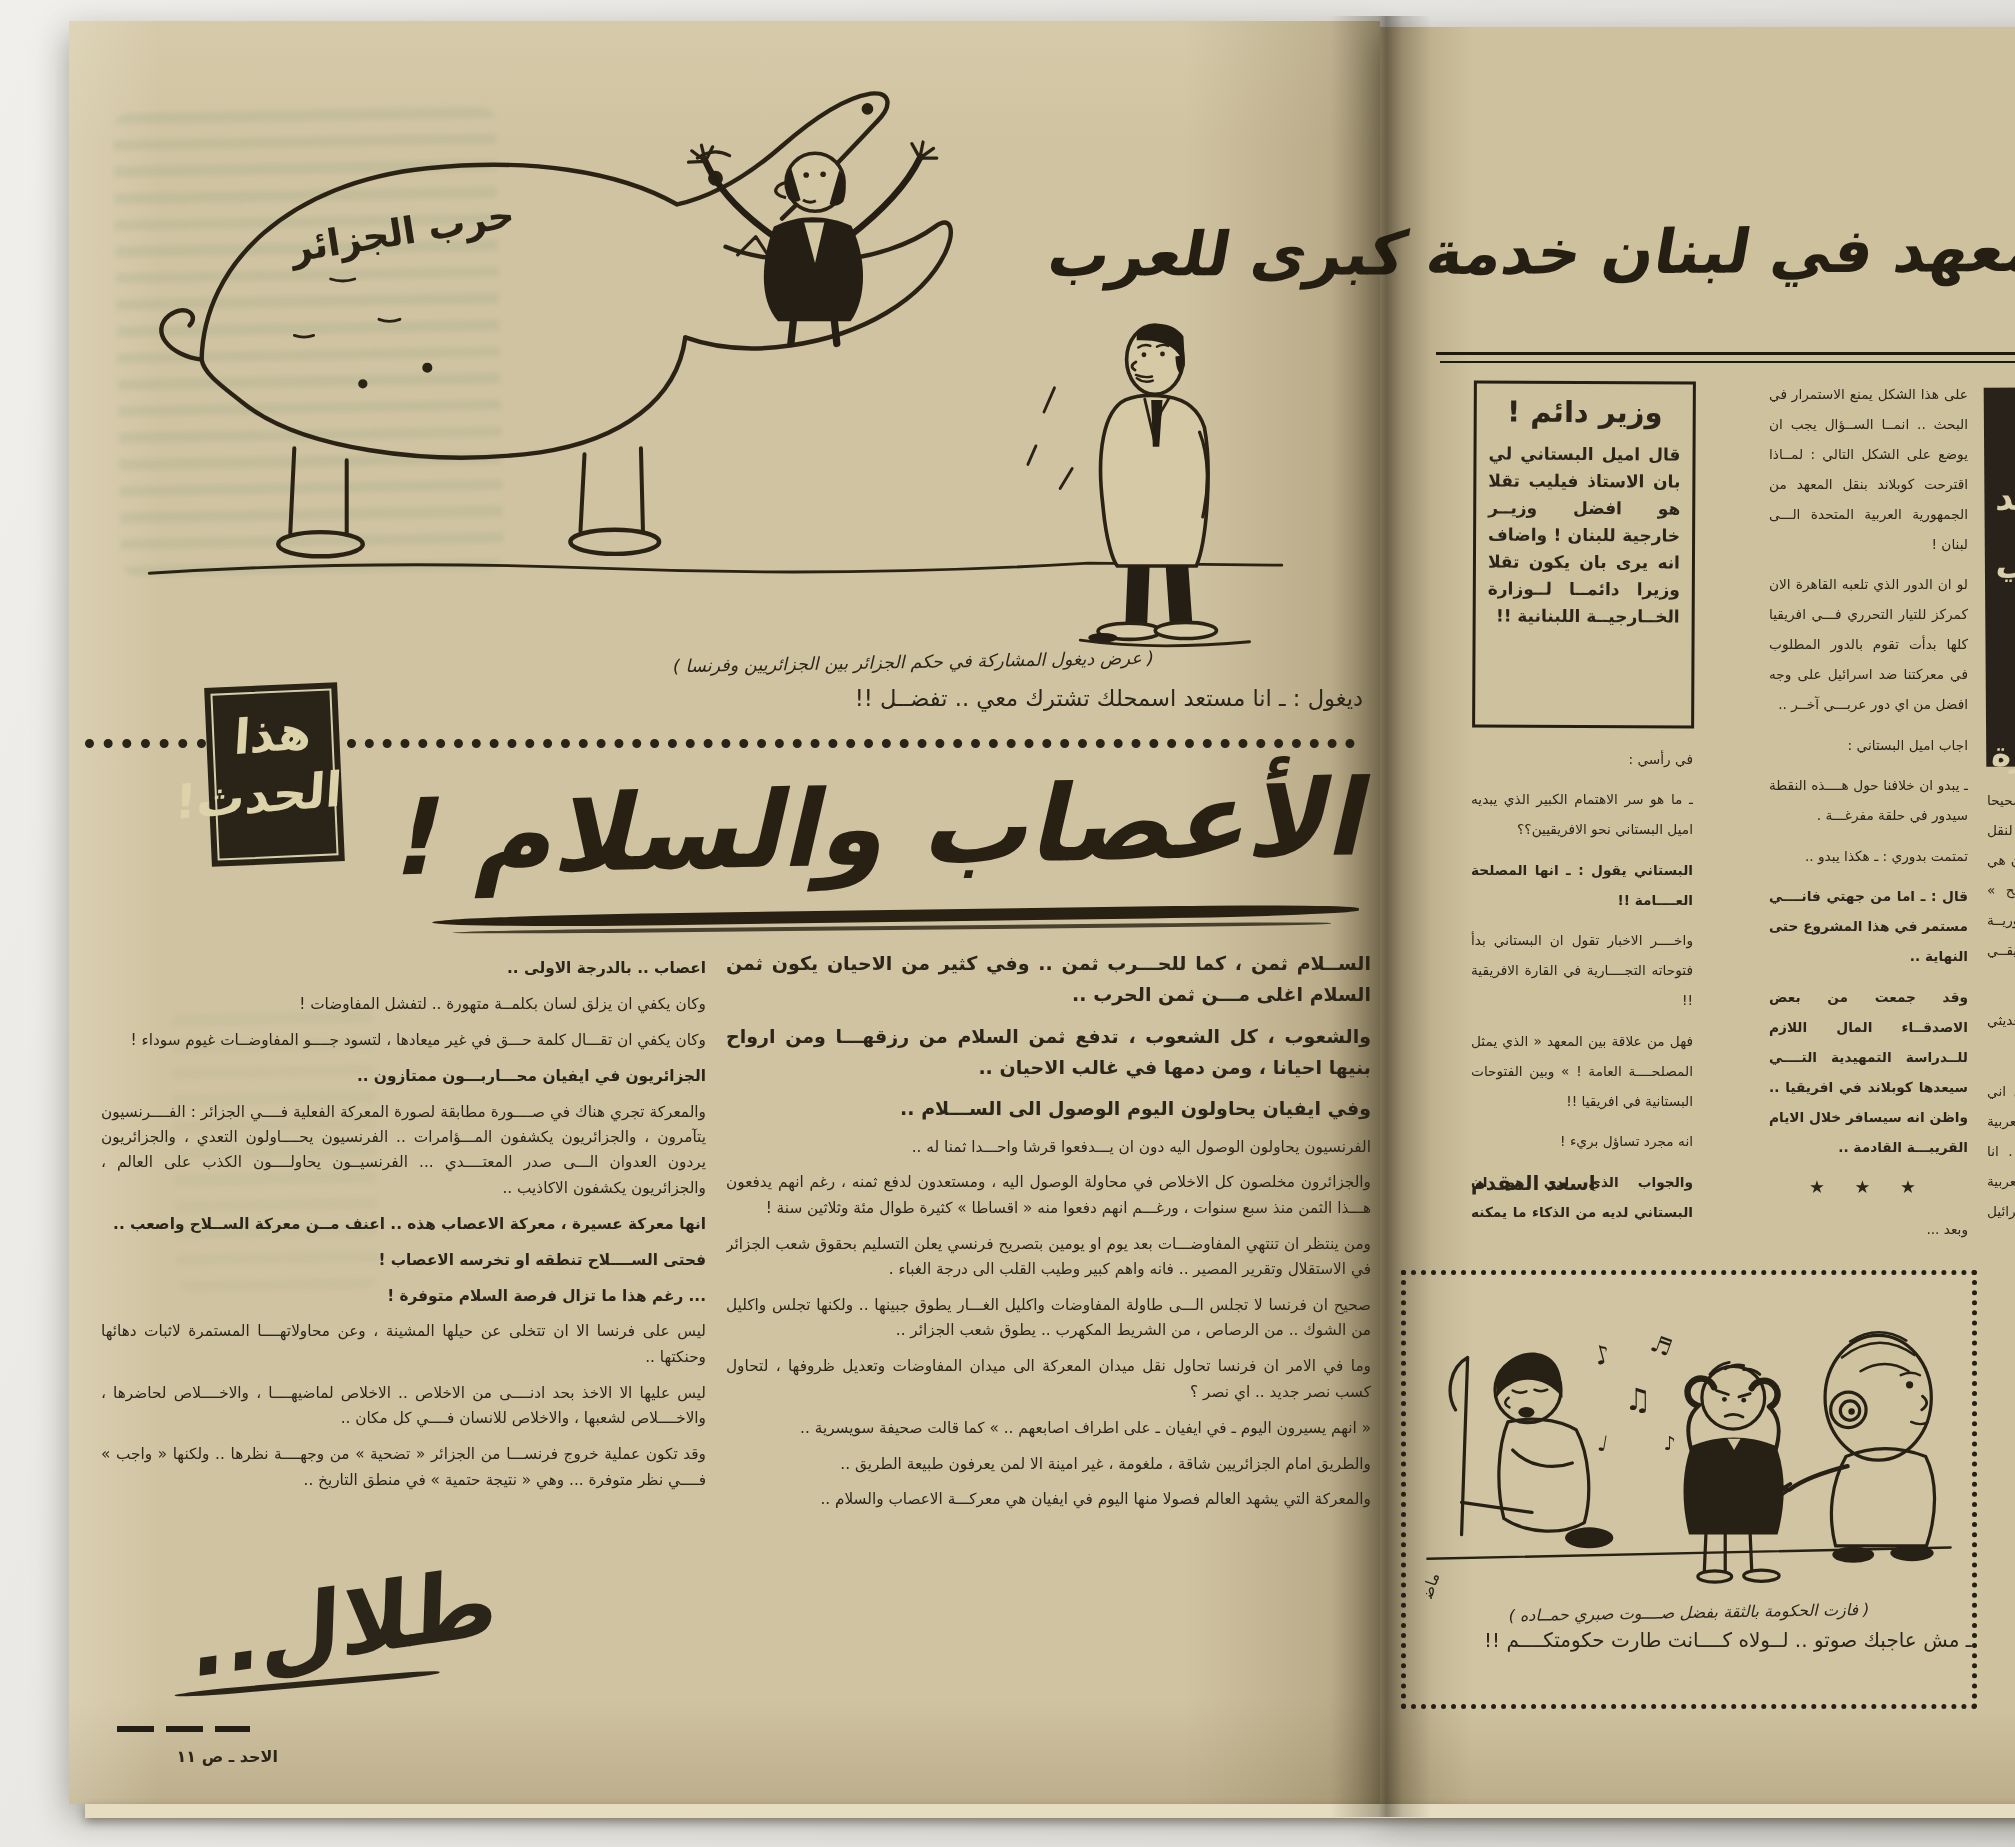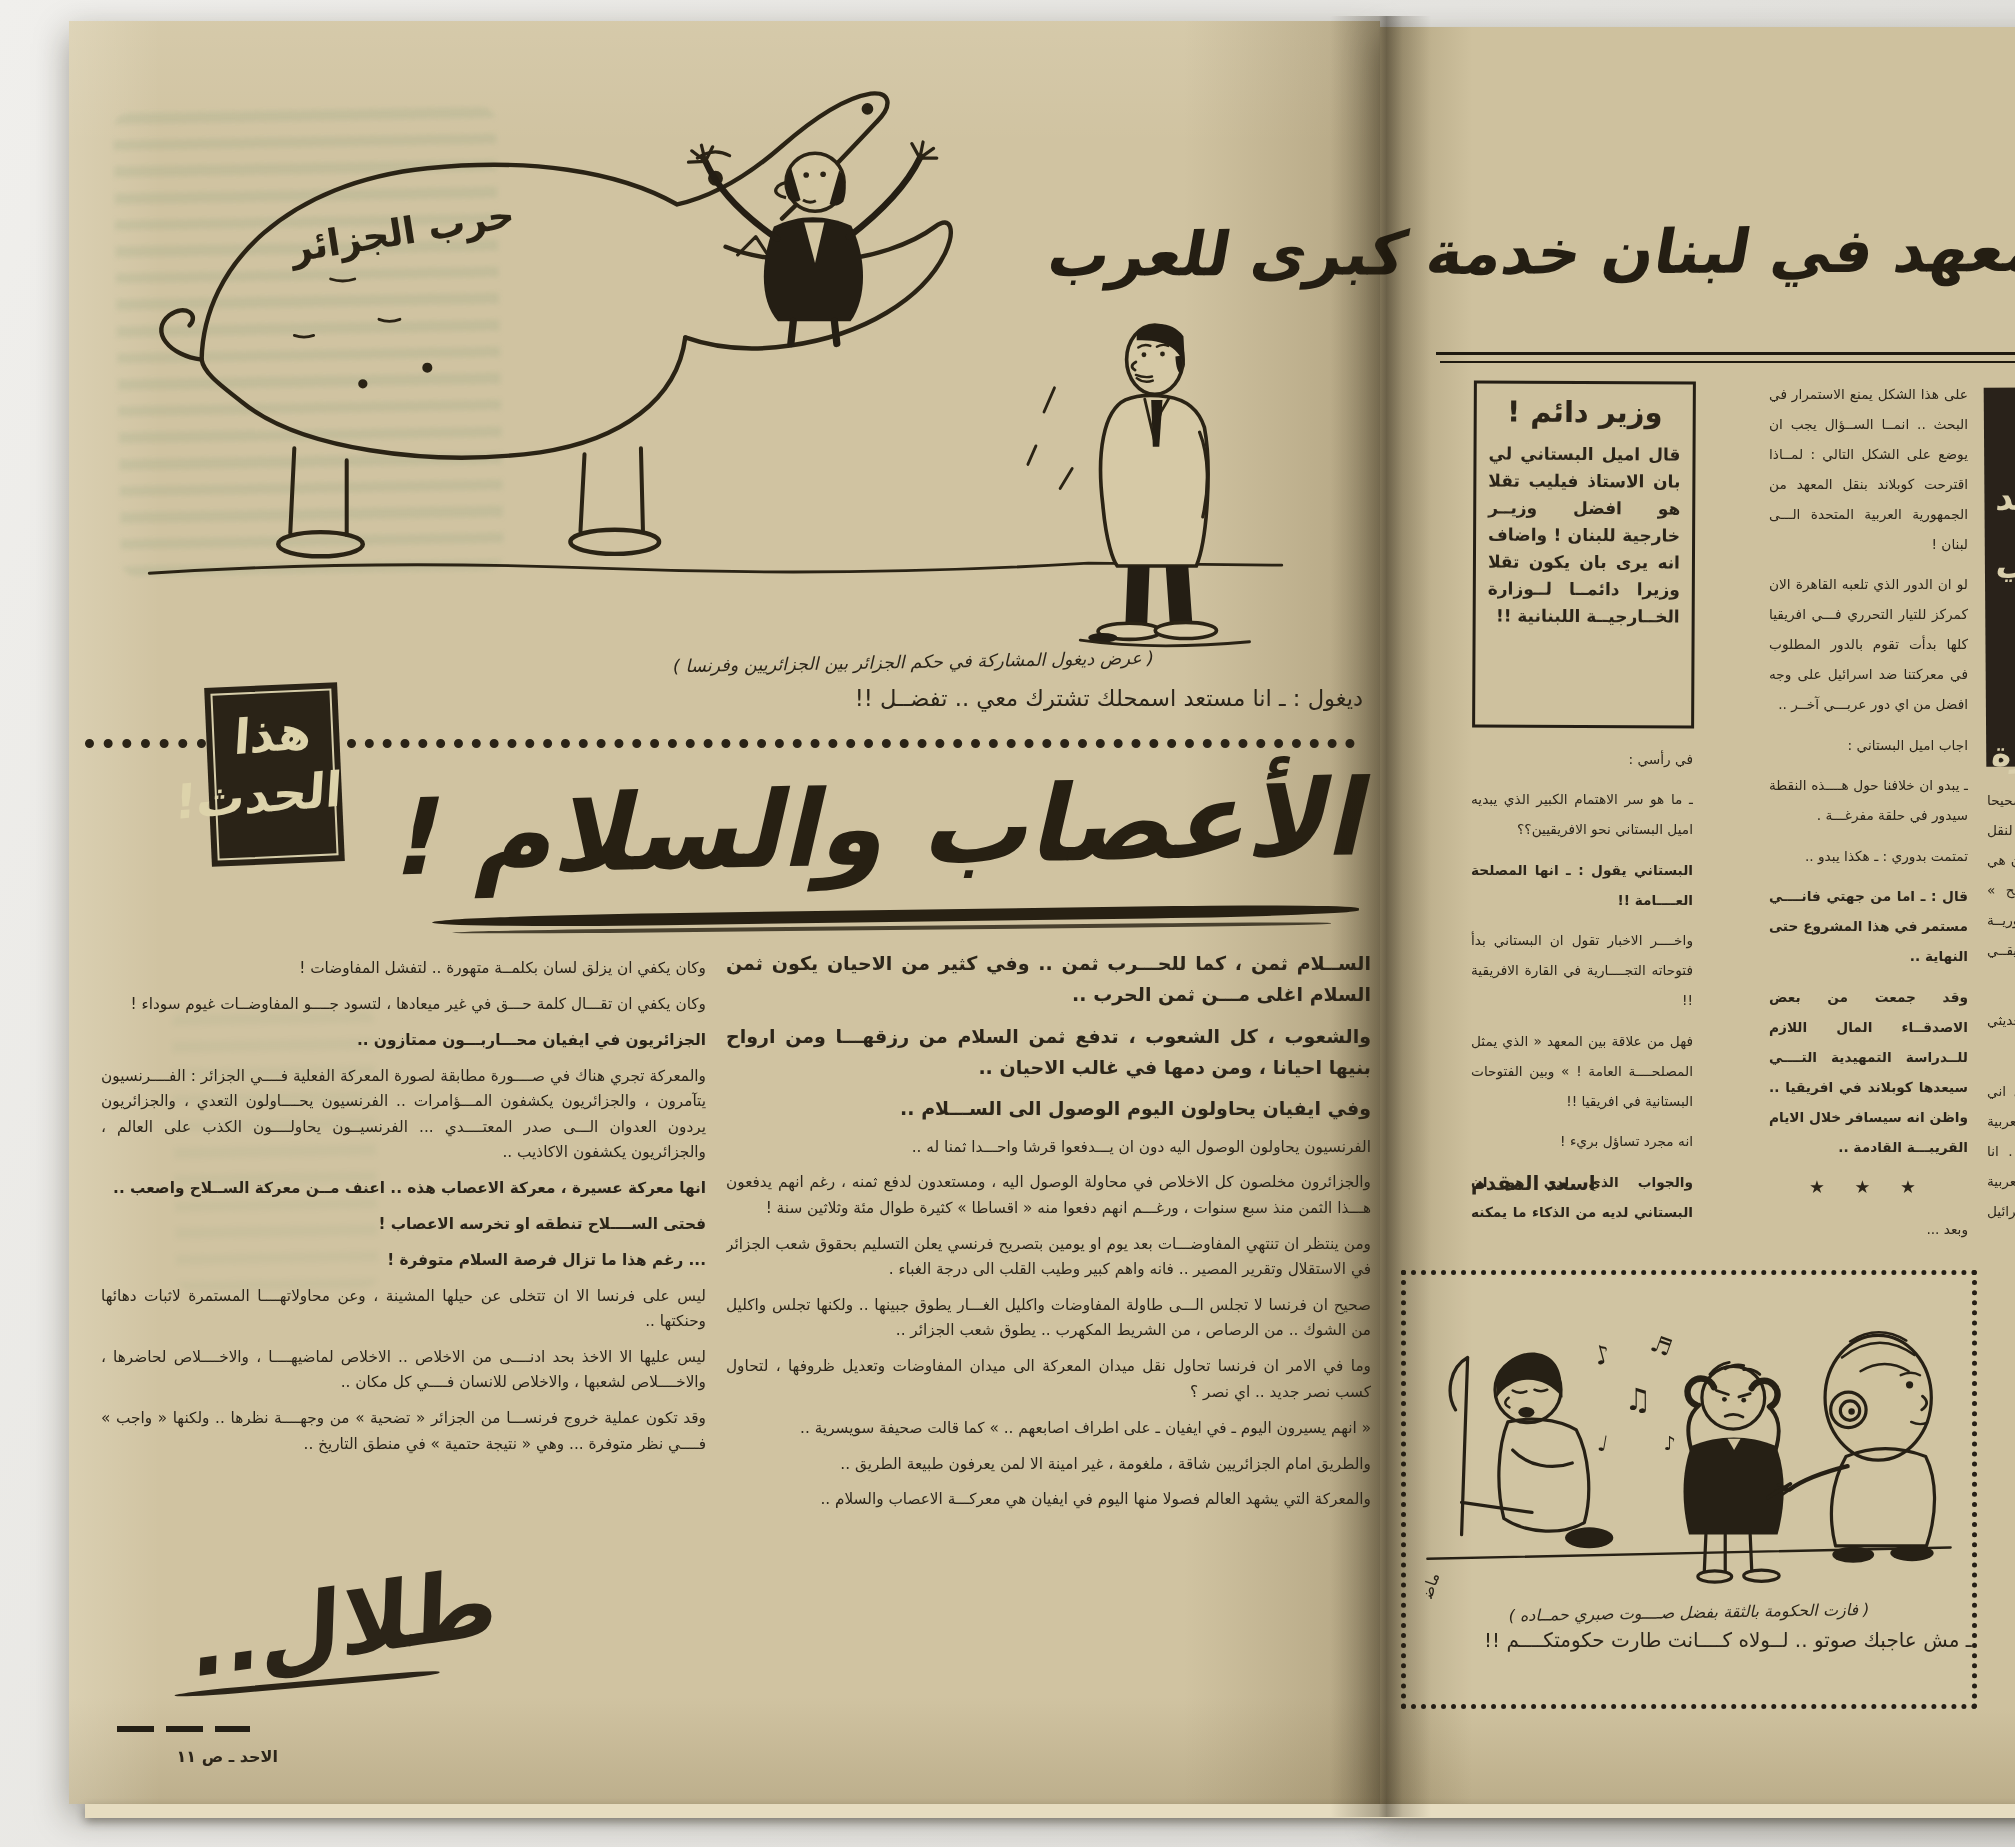--- a/index.html
+++ b/index.html
@@ -158,20 +158,21 @@
       <p>الفرنسيون يحاولون الوصول اليه دون ان يـــدفعوا قرشا واحـــدا ثمنا له ..</p>
       <p>والجزائرون مخلصون كل الاخلاص في محاولة الوصول اليه ، ومستعدون لدفع ثمنه ، رغم انهم يدفعون هـــذا الثمن منذ سبع سنوات ، ورغـــم انهم دفعوا منه « اقساطا » كثيرة طوال مئة وثلاثين سنة !</p>
       <p>ومن ينتظر ان تنتهي المفاوضـــات بعد يوم او يومين بتصريح فرنسي يعلن التسليم بحقوق شعب الجزائر في الاستقلال وتقرير المصير .. فانه واهم كبير وطيب القلب الى درجة الغباء .</p>
       <p>صحيح ان فرنسا لا تجلس الـــى طاولة المفاوضات واكليل الغـــار يطوق جبينها .. ولكنها تجلس واكليل من الشوك .. من الرصاص ، من الشريط المكهرب .. يطوق شعب الجزائر ..</p>
       <p>وما في الامر ان فرنسا تحاول نقل ميدان المعركة الى ميدان المفاوضات وتعديل ظروفها ، لتحاول كسب نصر جديد .. اي نصر ؟</p>
       <p>« انهم يسيرون اليوم ـ في ايفيان ـ على اطراف اصابعهم .. » كما قالت صحيفة سويسرية ..</p>
       <p>والطريق امام الجزائريين شاقة ، ملغومة ، غير امينة الا لمن يعرفون طبيعة الطريق ..</p>
       <p>والمعركة التي يشهد العالم فصولا منها اليوم في ايفيان هي معركـــة الاعصاب والسلام ..</p>
     </div>
   <div class="abs jtxt big2" style="left:32px;top:935px;width:605px;height:613px;">
+      <p class="b">اعصاب .. بالدرجة الاولى ..</p>
       <p>وكان يكفي ان يزلق لسان بكلمــة متهورة .. لتفشل المفاوضات !</p>
       <p>وكان يكفي ان تقـــال كلمة حـــق في غير ميعادها ، لتسود جــــو المفاوضــات غيوم سوداء !</p>
       <p class="b">الجزائريون في ايفيان محـــاربـــون ممتازون ..</p>
       <p>والمعركة تجري هناك في صــــورة مطابقة لصورة المعركة الفعلية فــــي الجزائر : الفــــرنسيون يتآمرون ، والجزائريون يكشفون المـــؤامرات .. الفرنسيون يحــــاولون التعدي ، والجزائريون يردون العدوان الـــى صدر المعتــــدي ... الفرنسيــون يحاولــــون الكذب على العالم ، والجزائريون يكشفون الاكاذيب ..</p>
       <p class="b">انها معركة عسيرة ، معركة الاعصاب هذه .. اعنف مــن معركة الســلاح واصعب ..</p>
       <p class="b">فحتى الســــلاح تنطقه او تخرسه الاعصاب !</p>
       <p class="b">... رغم هذا ما تزال فرصة السلام متوفرة !</p>
       <p>ليس على فرنسا الا ان تتخلى عن حيلها المشينة ، وعن محاولاتهــــا المستمرة لاثبات دهائها وحنكتها ..</p>
       <p>ليس عليها الا الاخذ بحد ادنــــى من الاخلاص .. الاخلاص لماضيهــــا ، والاخــــلاص لحاضرها ، والاخــــلاص لشعبها ، والاخلاص للانسان فــــي كل مكان ..</p>
       <p>وقد تكون عملية خروج فرنســـا من الجزائر « تضحية » من وجهــــة نظرها .. ولكنها « واجب » فــــي نظر متوفرة ... وهي « نتيجة حتمية » في منطق التاريخ ..</p>

